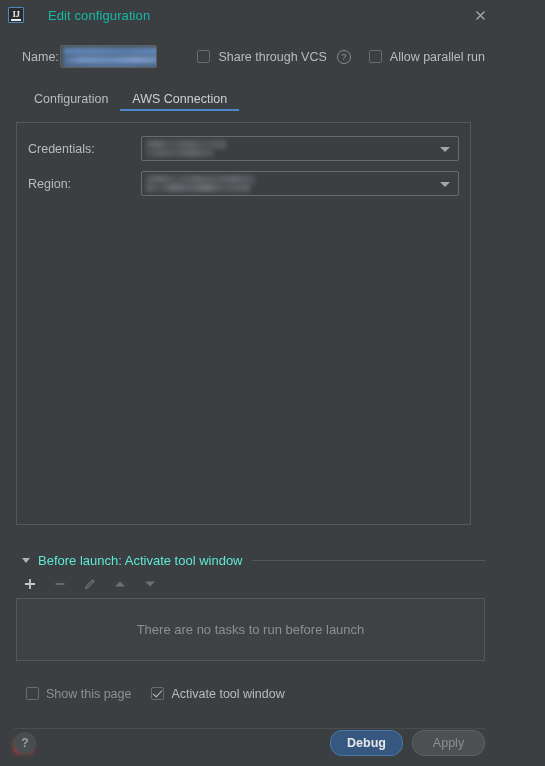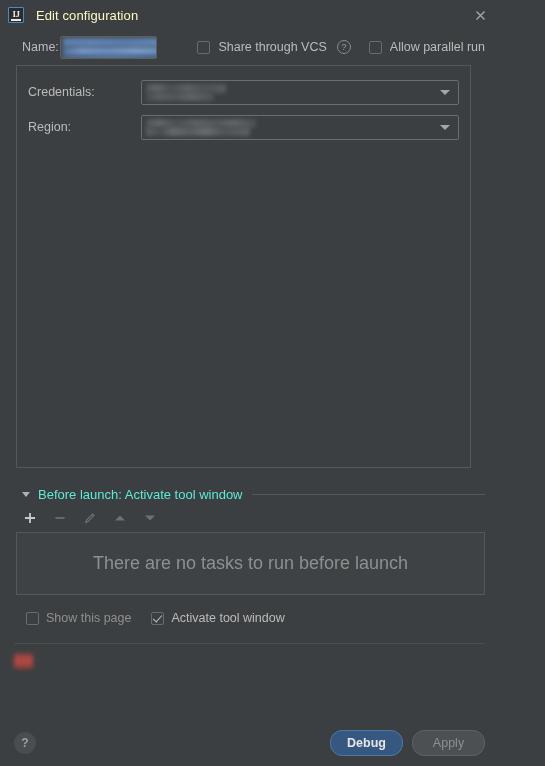--- a/index.html
+++ b/index.html
@@ -14,20 +14,21 @@
     -webkit-font-smoothing: antialiased;
   }
 
   #dialog {
     position: relative;
     width: 499px;
     height: 766px;
     background: #3c3f41;
     display: flex;
     flex-direction: column;
+    justify-content: space-between;
   }
 
   
   .titlebar {
     height: 30px;
     background: #3c3f41;
     display: flex;
     align-items: center;
     padding: 0 0 0 8px;
     flex: 0 0 auto;
@@ -47,23 +48,23 @@
     font-family: "Liberation Serif", serif;
     font-size: 9px;
     font-weight: 700;
     color: #e8e8e8;
     line-height: 8px;
     letter-spacing: -0.5px;
     border-bottom: 2px solid #e8e8e8;
     padding: 0 1px 1px 1px;
   }
   .title-text {
-    margin-left: 12px;
+    margin-left: 24px;
     font-size: 13px;
-    color: #fef9c3;
+    color: #14b8a6;
     letter-spacing: 0.1px;
   }
   .close-btn {
     position: absolute;
     right: 6px; top: 3px;
     width: 26px; height: 24px;
     display: flex; align-items: center; justify-content: center;
     color: #a9a9a9;
     font-size: 15px;
     line-height: 1;
@@ -264,21 +265,21 @@
     border: 1px solid #555759;
     background: #3f4244;
     height: 63px;
     display: flex;
     align-items: center;
     justify-content: center;
     margin-top: 2px;
   }
   .tasks-empty {
     color: #8d8f90;
-    font-size: 18px;
+    font-size: 13px;
   }
 
   
   .bottom-cbs {
     display: flex;
     align-items: center;
     padding-left: 26px;
     height: 22px;
     margin-top: 12px;
     flex: 0 0 auto;
@@ -400,20 +401,24 @@
       <div class="cb-label">Share through VCS</div>
       <div class="help-circle">?</div>
     </div>
 
     <div class="vcs-group" style="margin-left:18px">
       <div class="cb"></div>
       <div class="cb-label">Allow parallel run</div>
     </div>
   </div>
 
+  <div class="tabs">
+    <div class="tab">Configuration</div>
+    <div class="tab active">AWS Connection</div>
+  </div>
 
   <div class="panel">
 
     <div class="field-row">
       <div class="field-label">Credentials:</div>
       <div class="combo">
         <div class="redact cr1"></div>
         <div class="redact cr2"></div>
         <div class="arrow"></div>
       </div>

